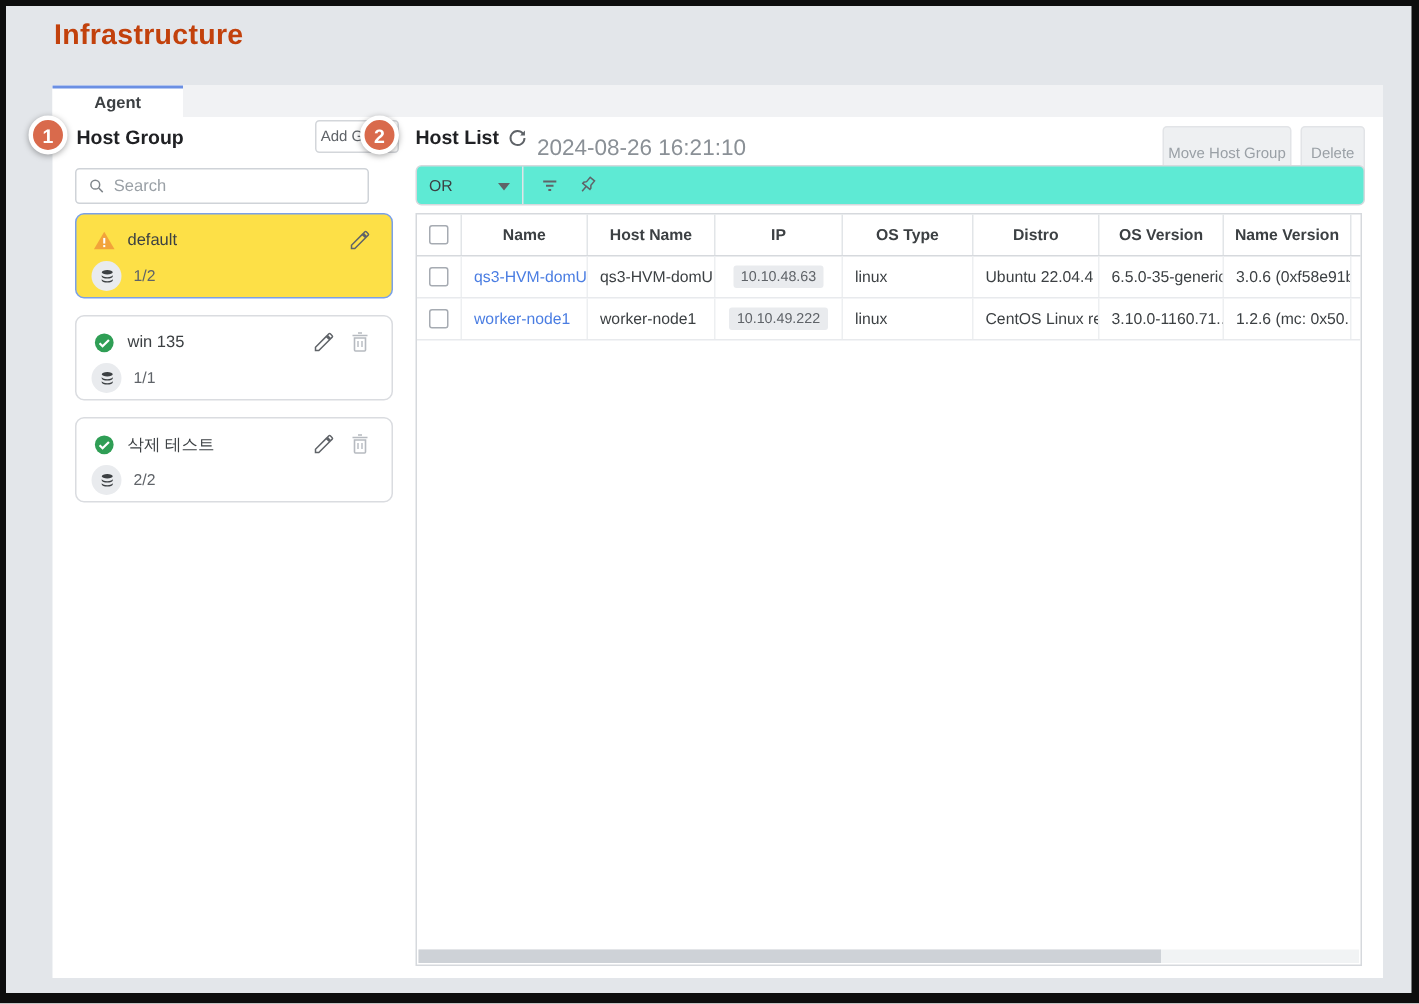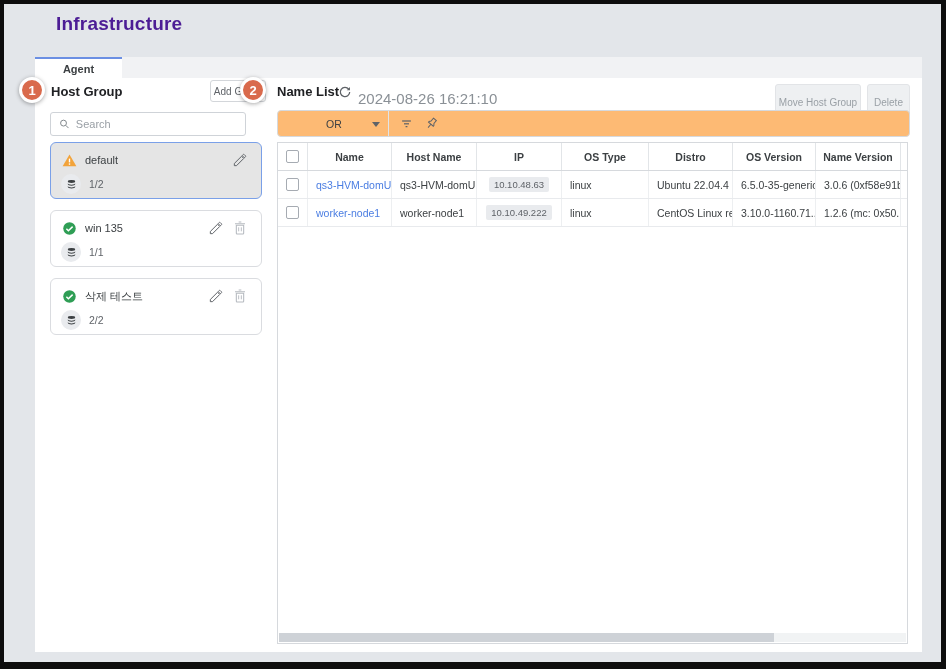--- a/index.html
+++ b/index.html
@@ -1,58 +1,58 @@
 <!DOCTYPE html>
 <html><head>
 <meta charset="utf-8">
 <style>
   * { margin:0; padding:0; box-sizing:border-box; }
   body { font-family:"Liberation Sans", sans-serif; }
   .screen { position:relative; width:946px; height:669px; background:#0d0d0d; overflow:hidden; }
   .page { position:absolute; left:4px; top:4px; right:5px; bottom:7px; background:#e3e6ea; }
-  .page-title { position:absolute; left:32px; top:9px; font-size:19px; font-weight:bold; color:#4c1d95; letter-spacing:.2px;margin-left:20px; }
+  .page-title { position:absolute; left:32px; top:9px; font-size:19px; font-weight:bold; color:#c2410c; letter-spacing:.2px; }
 
   .card { position:absolute; left:31px; top:53px; width:887px; bottom:10px; background:#fff; }
   .tab-bar { position:absolute; left:0; top:0; right:0; height:21px; background:#f1f2f4; }
   .tab-active { position:absolute; left:0; top:0; width:87px; height:21px; background:#fff;
     border-top:2px solid #6b8fe3; font-size:11px; font-weight:bold; color:#3c4043;
     display:flex; align-items:center; justify-content:center; cursor:pointer; }
 
   
   .hg-title { position:absolute; left:16px; top:27px; font-size:13px; font-weight:bold; color:#202124; }
   .add-group-btn { position:absolute; left:175px; top:23px; width:56px; height:22px; background:#fff;
     border:1px solid #d3d6da; border-radius:3px; font-size:10px; color:#5f6368;
     display:flex; align-items:center; justify-content:center; white-space:nowrap; overflow:hidden; cursor:pointer; }
   .search-box { position:absolute; left:15px; top:55px; width:196px; height:24px; border:1px solid #cfd3d8;
     border-radius:3px; background:#fff; display:flex; align-items:center; padding:0 8px; gap:6px; }
   .search-box input { border:none; outline:none; font-size:11px; color:#3c4043; width:100%;
     font-family:"Liberation Sans",sans-serif; }
   .search-box input::placeholder { color:#9aa0a6; }
 
   .gcard { position:absolute; left:15px; width:212px; height:57px; background:#fff;
     border:1px solid #dadce0; border-radius:6px; cursor:pointer; }
-  .gcard.selected { border-color:#7aa0e8; background:#e5e5e5; }
+  .gcard.selected { border-color:#7aa0e8; background:#fde047; }
   .gcard .row1 { position:absolute; left:11px; right:11px; top:9px; height:16px; display:flex; align-items:center; }
   .gcard .gname { font-size:11px; color:#3c4043; margin-left:8px; }
   .gcard .icon-right { position:absolute; top:0; width:16px; height:16px; cursor:pointer; }
   .gcard .row2 { position:absolute; left:10px; top:31px; height:20px; display:flex; align-items:center; gap:8px; }
   .chip { width:20px; height:20px; border-radius:50%; background:#e9ebee; display:flex; align-items:center; justify-content:center; }
   .gcount { font-size:10.5px; color:#5f6368;text-align:right; }
 
   
   .hl-title { position:absolute; left:242px; top:27px; font-size:13px; font-weight:bold; color:#202124; }
   .refresh { position:absolute; left:303px; top:28px; width:14px; height:14px; cursor:pointer; }
   .timestamp { position:absolute; left:323px; top:33px; font-size:15px; color:#8a9096; }
   .top-btn { position:absolute; top:27px; height:36px; background:#eef0f2; border:1px solid #e2e4e7;
     border-radius:3px; font-size:10px; color:#9aa0a6; display:flex; align-items:center; justify-content:center; cursor:pointer; }
   .btn-move { left:740px; width:86px; }
   .btn-delete { left:832px; width:43px; }
 
   .filter-bar { position:absolute; left:242px; top:53px; width:633px; height:27px; border:1px solid #d6d9dd;
-    border-radius:4px; background:#fdba74; display:flex; align-items:center;padding-left:40px; }
+    border-radius:4px; background:#5eead4; display:flex; align-items:center; }
   .op-select { width:71px; height:100%; display:flex; align-items:center; padding:0 8px;
     font-size:10.5px; color:#3c4043; position:relative; cursor:pointer; border-right:1px solid #e1e4e7; }
   .caret { position:absolute; right:8px; top:11px; width:0; height:0; border-left:4px solid transparent;
     border-right:4px solid transparent; border-top:5px solid #5f6368; }
   .fbar-icon { margin-left:10px; width:15px; height:15px; cursor:pointer; }
 
   
   .tablebox { position:absolute; left:242px; top:85px; width:631px; height:502px; border:1px solid #d6d9dd; background:#fff; }
   .thead, .trow { display:grid; grid-template-columns:30px 84px 85px 85px 87px 84px 83px 85px 6px; }
   .thead { height:28px; border-bottom:1px solid #d6d9dd; }
@@ -178,21 +178,21 @@
             <svg width="11" height="11" viewBox="0 0 24 24">
               <ellipse cx="12" cy="5.5" rx="8" ry="3.2" fill="#3c4043"></ellipse>
               <path d="M4 9.5c0 1.8 3.6 3.2 8 3.2s8-1.4 8-3.2v2c0 1.8-3.6 3.2-8 3.2s-8-1.4-8-3.2z" fill="#3c4043"></path>
               <path d="M4 15.3c0 1.8 3.6 3.2 8 3.2s8-1.4 8-3.2v2c0 1.8-3.6 3.2-8 3.2s-8-1.4-8-3.2z" fill="#3c4043"></path>
             </svg>
           </span>
           <span class="gcount">2/2</span>
         </div>
       </div>
 
-      <div class="hl-title">Name List</div>
+      <div class="hl-title">Host List</div>
       <svg class="refresh" viewBox="0 0 24 24">
         <path d="M18.4 7.2A8 8 0 1 0 20 12" fill="none" stroke="#5f6368" stroke-width="2.2"></path>
         <path d="M20.5 3.5v5.5H15z" fill="#5f6368"></path>
       </svg>
       <div class="timestamp">2024-08-26 16:21:10</div>
       <button class="top-btn btn-move">Move Host Group</button>
       <button class="top-btn btn-delete">Delete</button>
 
       <div class="filter-bar">
         <div class="op-select">

